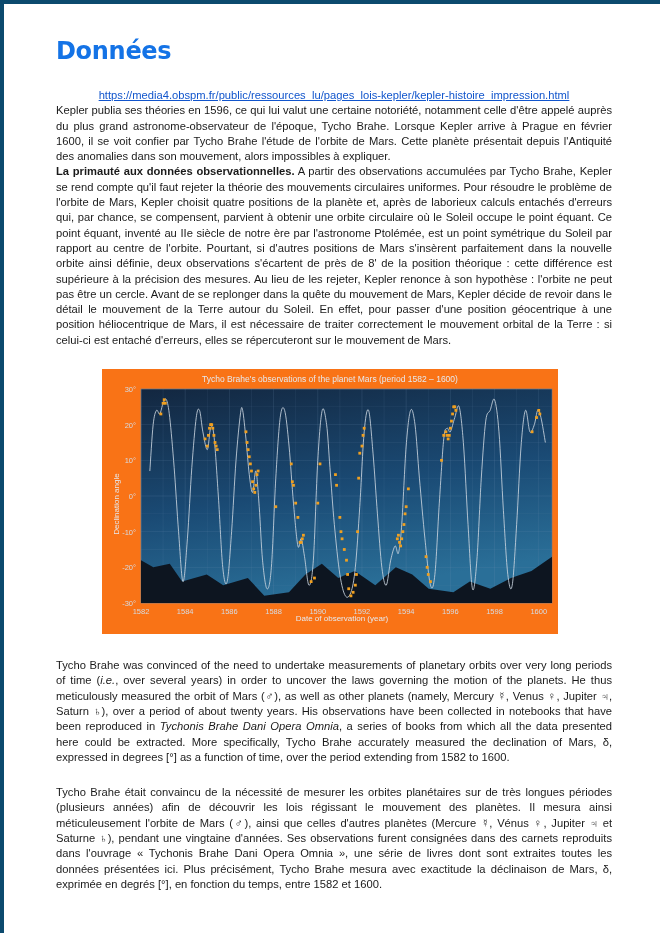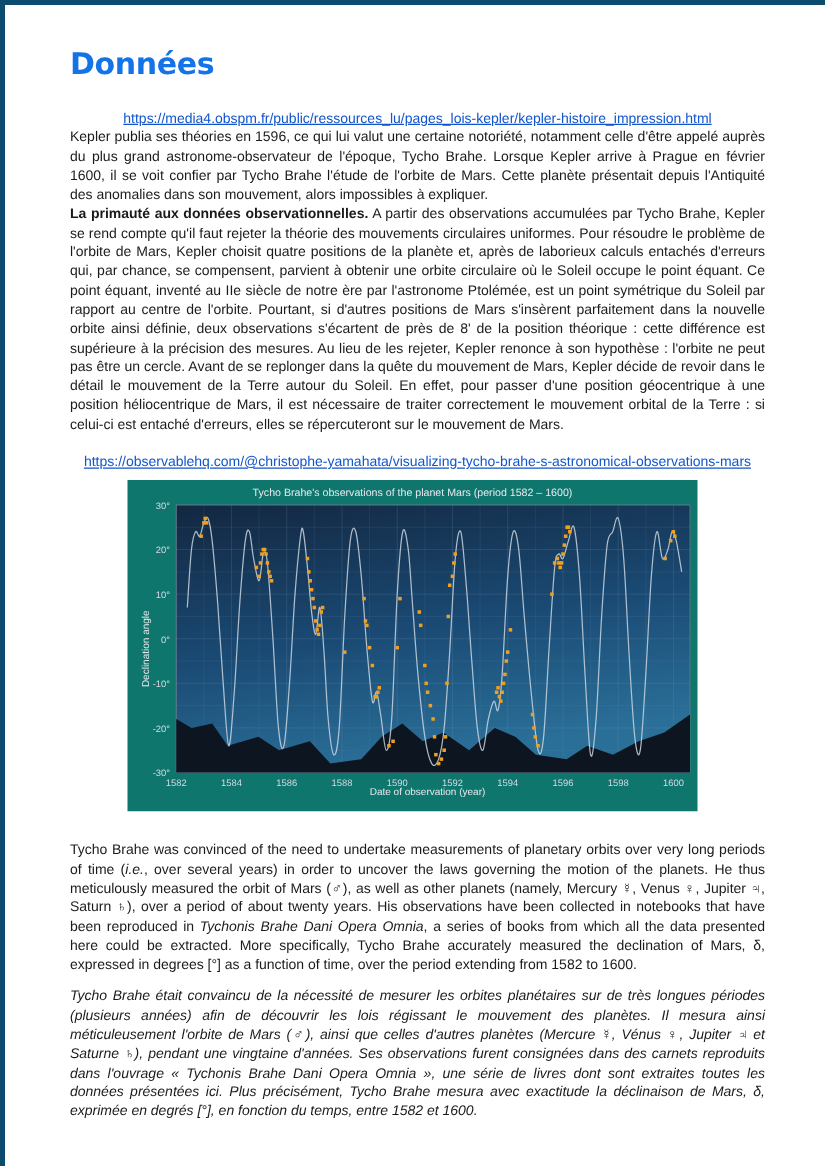--- a/index.html
+++ b/index.html
@@ -15,38 +15,37 @@
   }
   h1 {
     font-family: "DejaVu Sans", sans-serif; font-weight: bold; color: #1473e6;
     font-size: 24px; margin: 0 0 20px 0; letter-spacing: -0.3px; line-height: 34px;
   }
   a { color: #1155cc; text-decoration: underline; }
   p { margin: 0; }
   .link-line { margin: 0; text-align: center; }
   .gap { height: 15px; }
   .figure {
-    margin: 6px 0 0 46px; width: 456px; height: 265px; background: #0f766e; position: relative;
+    margin: 6px 0 0 46px; width: 456px; height: 265px; background: #f97316; position: relative;
   }
   .caption { text-align: center; font-style: italic; margin-top: 3px; }
   .para-en { margin-top: 24px; }
-  .para-fr { margin-top: 10px; font-style: italic; }
+  .para-fr { margin-top: 20px; }
   svg text { font-family: "Liberation Sans", sans-serif; }
 </style>
 </head>
 <body>
 
 <div class="page">
   <div class="content">
     <h1>Données</h1>
     <p class="link-line"><a href="#">https://media4.obspm.fr/public/ressources_lu/pages_lois-kepler/kepler-histoire_impression.html</a></p>
     <p>Kepler publia ses théories en 1596, ce qui lui valut une certaine notoriété, notamment celle d'être appelé auprès du plus grand astronome-observateur de l'époque, Tycho Brahe. Lorsque Kepler arrive à Prague en février 1600, il se voit confier par Tycho Brahe l'étude de l'orbite de Mars. Cette planète présentait depuis l'Antiquité des anomalies dans son mouvement, alors impossibles à expliquer.</p>
     <p><b>La primauté aux données observationnelles.</b><span> A partir des observations accumulées par Tycho Brahe, Kepler se rend compte qu'il faut rejeter la théorie des mouvements circulaires uniformes. Pour résoudre le problème de l'orbite de Mars, Kepler choisit quatre positions de la planète et, après de laborieux calculs entachés d'erreurs qui, par chance, se compensent, parvient à obtenir une orbite circulaire où le Soleil occupe le point équant. Ce point équant, inventé au IIe siècle de notre ère par l'astronome Ptolémée, est un point symétrique du Soleil par rapport au centre de l'orbite. Pourtant, si d'autres positions de Mars s'insèrent parfaitement dans la nouvelle orbite ainsi définie, deux observations s'écartent de près de 8' de la position théorique : cette différence est supérieure à la précision des mesures. Au lieu de les rejeter, Kepler renonce à son hypothèse : l'orbite ne peut pas être un cercle. Avant de se replonger dans la quête du mouvement de Mars, Kepler décide de revoir dans le détail le mouvement de la Terre autour du Soleil. En effet, pour passer d'une position géocentrique à une position héliocentrique de Mars, il est nécessaire de traiter correctement le mouvement orbital de la Terre : si celui-ci est entaché d'erreurs, elles se répercuteront sur le mouvement de Mars.</span></p>
     <div class="gap"></div>
-    <p class="link-line"><a href="#">https://observablehq.com/@christophe-yamahata/visualizing-tycho-brahe-s-astronomical-observations-mars</a></p>
 
     <div class="figure">
       <svg id="chart" width="456" height="265">
         <defs>
           <linearGradient id="sky" x1="0" y1="0" x2="0.3" y2="1">
             <stop offset="0" stop-color="#132740"></stop>
             <stop offset="0.55" stop-color="#1a4a74"></stop>
             <stop offset="1" stop-color="#2a6f98"></stop>
           </linearGradient>
         </defs>

